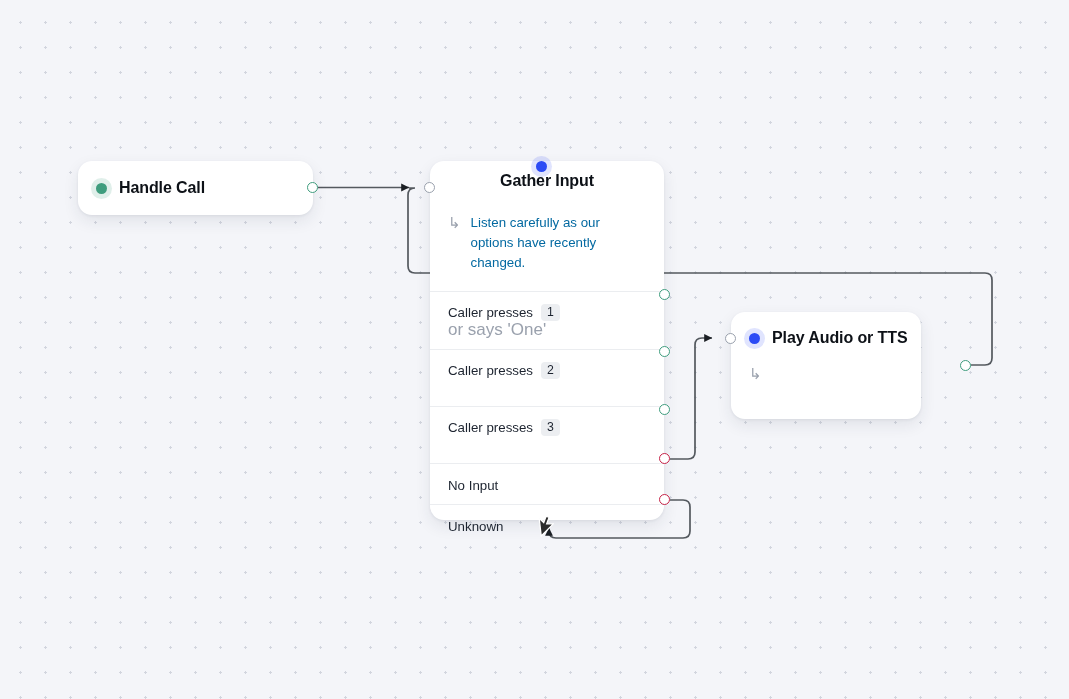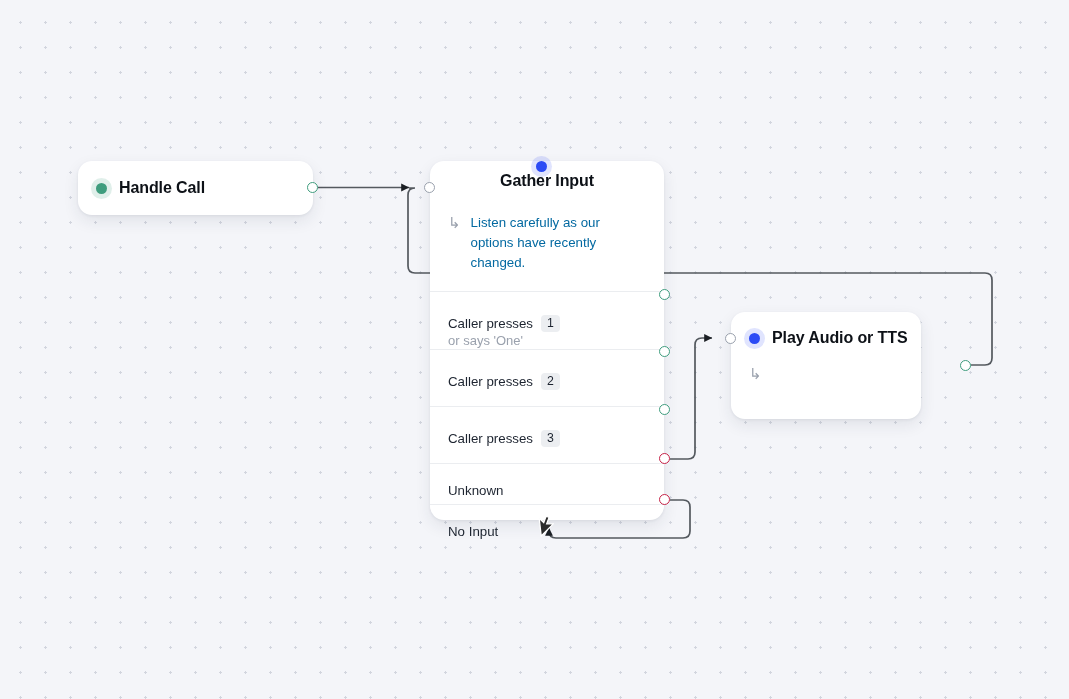--- a/index.html
+++ b/index.html
@@ -89,40 +89,40 @@
     font-size: 13.3px;
     line-height: 20px;
     color: #0369a1;
   }
 
   
   .row {
     position: relative;
     box-sizing: border-box;
     border-top: 1px solid #ebedf0;
-    padding: 23px 18px 10px 18px;
+    padding: 12px 18px 10px 18px;
   }
   .row-main {
     display: flex;
     align-items: center;
     font-size: 13.3px;
     color: #1d2430;
     line-height: 17px;
   }
   .row-badge {
     margin-left: 8px;
     background: #eceef1;
     border-radius: 4px;
     padding: 1px 6px;
     font-size: 12.3px;
     color: #1d2430;
     line-height: 15px;
   }
   .row-note {
-    font-size: 13px;
+    font-size: 17px;
     color: #9aa1ad;
     line-height: 16px;
     margin-top: 1px;
   }
 
   
   .port {
     position: absolute;
     width: 11px;
     height: 11px;
@@ -206,27 +206,27 @@
 
     <div class="row" style="height:57px;">
       <div class="row-main">
         <span>Caller presses</span>
         <span class="row-badge">3</span>
       </div>
     </div>
 
     <div class="row" style="height:41px; display:flex; align-items:center;">
       <div class="row-main">
+        <span>No Input</span>
+      </div>
+    </div>
+
+    <div class="row" style="height:41px; display:flex; align-items:center;">
+      <div class="row-main">
         <span>Unknown</span>
-      </div>
-    </div>
-
-    <div class="row" style="height:41px; display:flex; align-items:center;">
-      <div class="row-main">
-        <span>No Input</span>
       </div>
     </div>
   </div>
 
   <div class="port grey" style="left:424px; top:182px;"></div>
   <div class="port" style="left:659px; top:289px;"></div>
   <div class="port" style="left:659px; top:346px;"></div>
   <div class="port" style="left:659px; top:404px;"></div>
   <div class="port red" style="left:659px; top:453px;"></div>
   <div class="port red" style="left:659px; top:494px;"></div>

